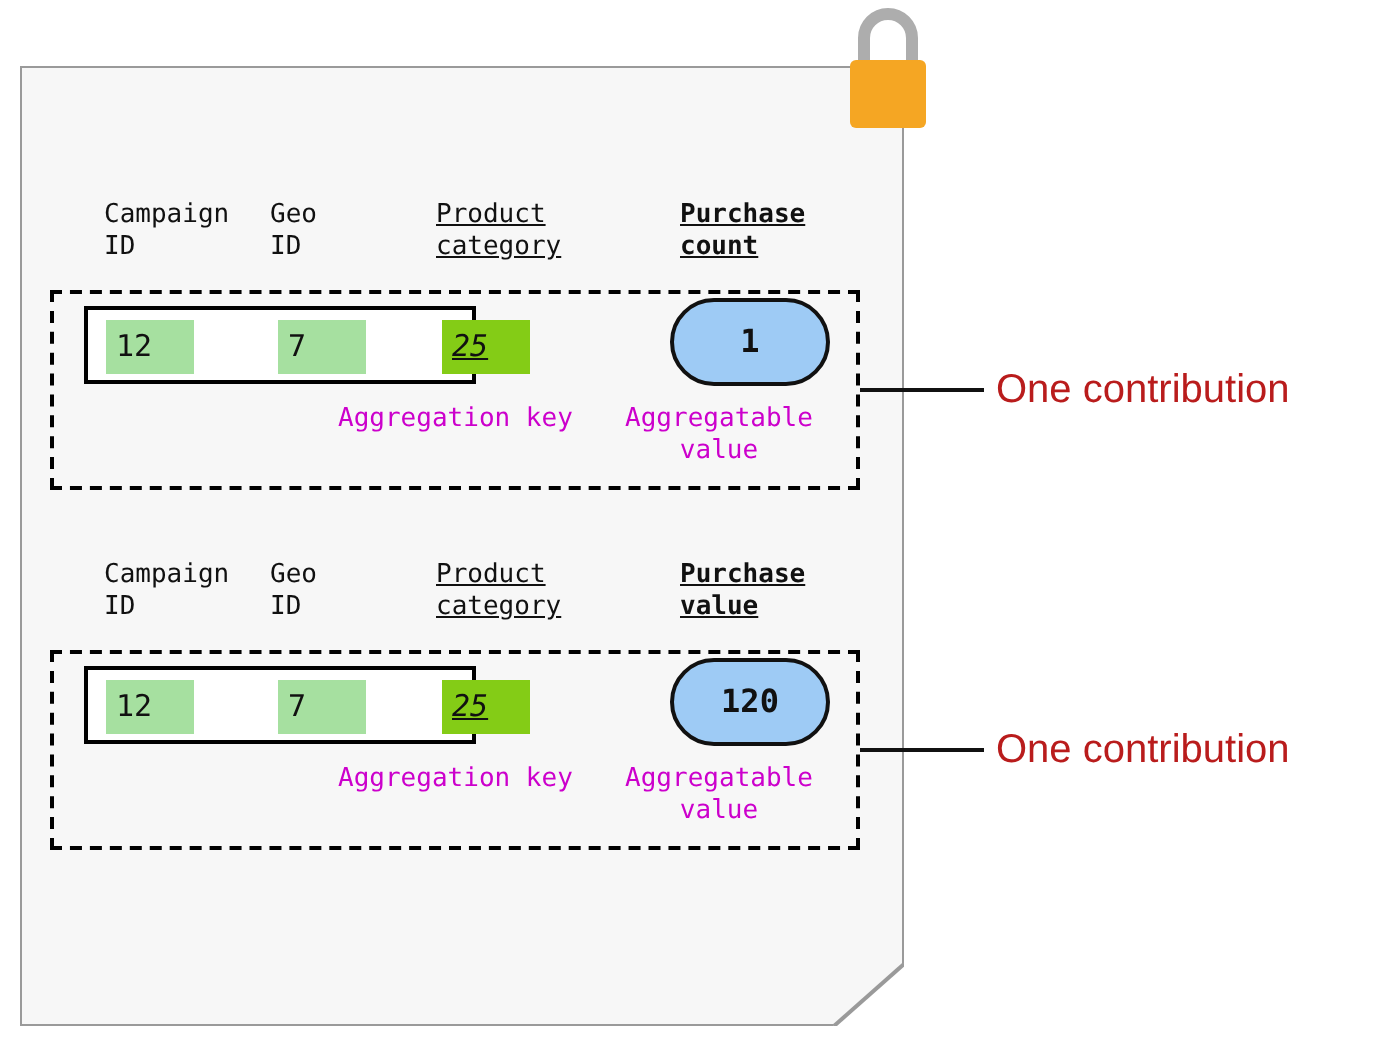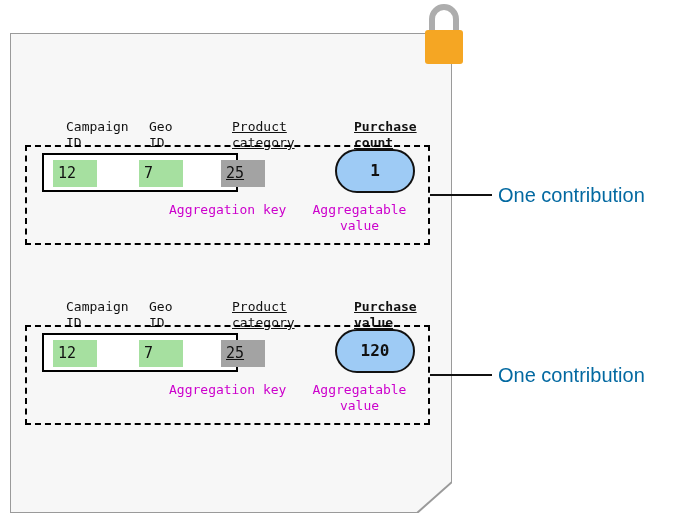--- a/index.html
+++ b/index.html
@@ -37,21 +37,21 @@
     width:50px;height:62px;
   }
 
   
   .group{position:absolute;left:25px;width:405px;}
   .group.g1{top:145px;}
   .group.g2{top:325px;}
 
   .col-labels{
     position:absolute;
-    top:-47px;left:14px;width:405px;height:46px;margin-top:19px;
+    top:-47px;left:0;width:405px;height:46px;
   }
   .col-label{
     position:absolute;
     font-family:"DejaVu Sans Mono", monospace;
     font-size:13px;
     line-height:16px;
     color:#111111;
     white-space:pre;
   }
   .col-label.u span{ text-decoration:underline; }
@@ -85,21 +85,21 @@
     line-height:27px;
     font-family:"DejaVu Sans Mono", monospace;
     font-size:15px;
     color:#111111;
     text-align:left;
     padding-left:5px;
     box-sizing:border-box;
   }
   .keycell.c1{left:9px;width:44px;background:#a6e0a0;}
   .keycell.c2{left:95px;width:44px;background:#a6e0a0;}
-  .keycell.c3{left:177px;width:44px;background:#a3a3a3;}
+  .keycell.c3{left:177px;width:44px;background:#84cc16;font-style:italic;}
   .keycell.c3 span{text-decoration:underline;}
 
   .oval{
     position:absolute;
     left:310px;top:4px;
     width:80px;height:44px;
     background:#9ecbf5;
     border:2.5px solid #111111;
     border-radius:22px;
     box-sizing:border-box;
@@ -132,21 +132,21 @@
     left:0;top:14px;
     width:62px;height:0;
     border-top:2px solid #111111;
   }
   .callout .ctext{
     position:absolute;
     left:68px;top:0;
     font-family:"Liberation Sans", sans-serif;
     font-size:20px;
     line-height:30px;
-    color:#0369a1;
+    color:#b91c1c;
     white-space:nowrap;
   }
   .callout.c1{left:430px;top:180px;}
   .callout.c2{left:430px;top:360px;}
 
   
   .metadata{
     position:absolute;
     left:10px;top:462px;
     width:400px;

